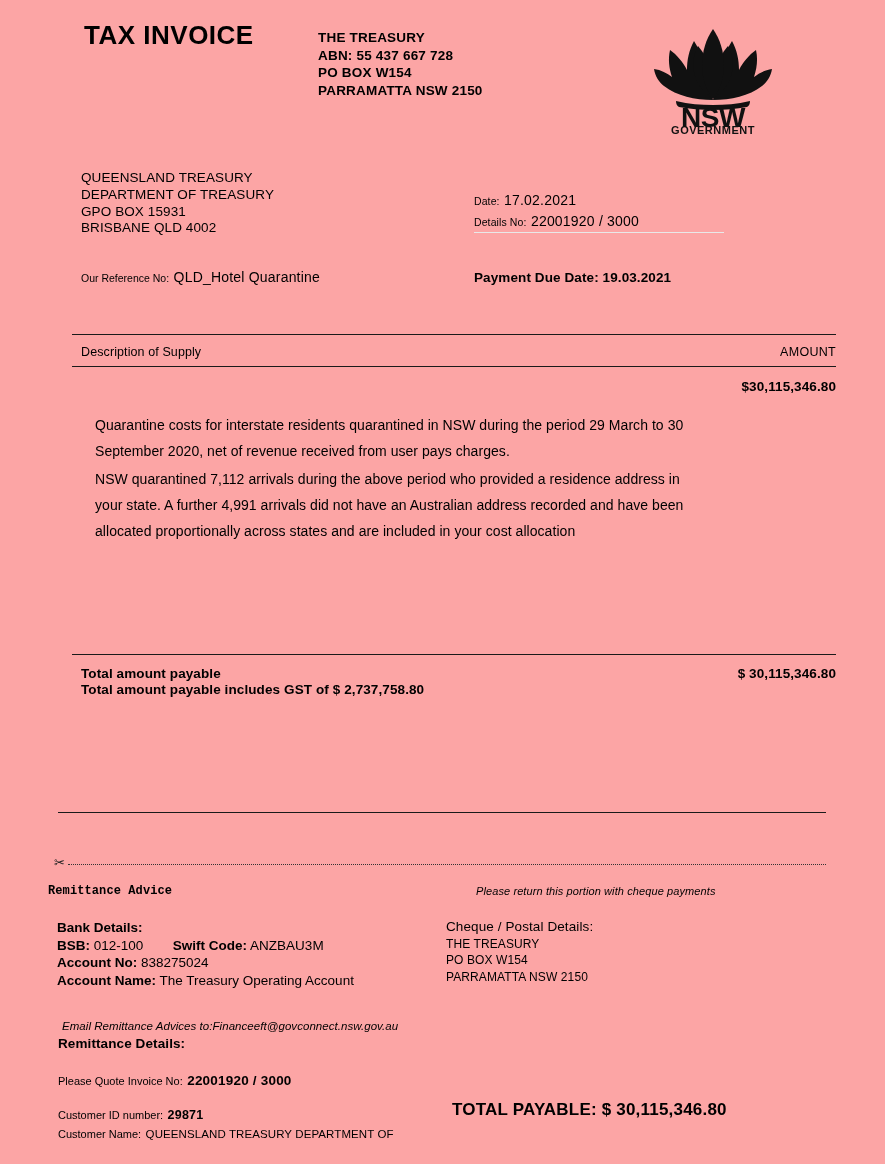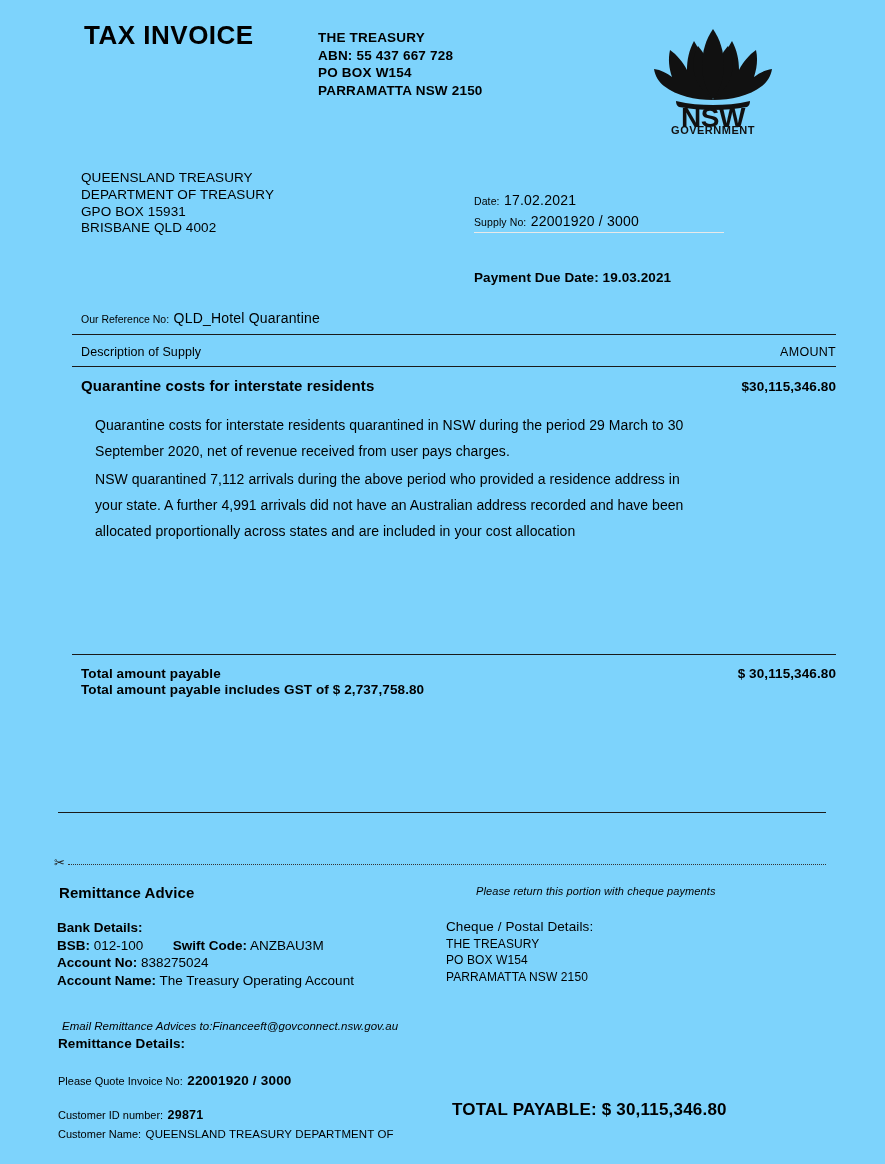--- a/index.html
+++ b/index.html
@@ -8,21 +8,21 @@
     background: #ffffff;
   }
   body {
     font-family: "Liberation Sans", sans-serif;
     color: #000000;
   }
   #page {
     position: relative;
     width: 885px;
     height: 1164px;
-    background: #7dd3fc;
+    background: #fca5a5;
     overflow: hidden;
   }
   .abs { position: absolute; }
 
   
   #doc-title {
     left: 84px; top: 20px;
     font-size: 26px;
     font-weight: bold;
     letter-spacing: 0.5px;
@@ -64,21 +64,20 @@
   }
   .meta-value {
     font-size: 14px;
     letter-spacing: 0.2px;
   }
 
   
   #reference-row {
     left: 81px; top: 268px;
     white-space: nowrap;
-    margin-top: 41px;
   }
   #ref-label {
     font-size: 10.5px;
   }
   #ref-value {
     font-size: 14px;
     letter-spacing: 0.2px;
   }
 
   #terms-block {
@@ -185,24 +184,25 @@
   #return-note {
     left: 476px; top: 869px;
     font-size: 11px;
     font-style: italic;
     letter-spacing: 0.1px;
     margin-top: 16px;
   }
 
   
   #remittance-title {
-    left: 59px; top: 884px;
-    font-size: 15px;
-    font-weight: bold;
-    letter-spacing: 0.1px;
+    left: 48px; top: 884px;
+    font-size: 12px;
+    font-weight: bold;
+    letter-spacing: 0.1px;
+    font-family: Liberation Mono, monospace;
   }
   #bank-block {
     left: 57px; top: 919px;
     line-height: 17.5px;
     font-size: 13.5px;
   }
   .bank-line { white-space: nowrap; }
   .lbl-bold { font-weight: bold; }
   .val-norm { font-weight: normal; }
   .swift-gap { display: inline-block; width: 22px; }
@@ -316,41 +316,40 @@
     <div>GPO BOX 15931</div>
     <div>BRISBANE QLD 4002</div>
   </div>
 
   <div class="abs" id="meta-block">
     <div class="meta-row">
       <span class="meta-label">Date:</span>
       <span class="meta-value">17.02.2021</span>
     </div>
     <div class="meta-row">
-      <span class="meta-label">Supply No:</span>
+      <span class="meta-label">Details No:</span>
       <span class="meta-value">22001920 / 3000</span>
     </div>
   </div>
   <div class="abs artifact" style="left:474px; top:232px; width:250px;"></div>
 
   <div class="abs" id="reference-row">
     <span id="ref-label">Our Reference No:</span>
     <span id="ref-value">QLD_Hotel Quarantine</span>
   </div>
 
   <div class="abs" id="terms-block">
     <div id="due-row">Payment Due Date: 19.03.2021</div>
   </div>
 
   <div class="abs rule" id="rule-top"></div>
   <div class="abs" id="col-desc-head">Description of Supply</div>
   <div class="abs" id="col-amount-head">AMOUNT</div>
   <div class="abs rule" id="rule-mid"></div>
 
-  <div class="abs" id="line-item-title">Quarantine costs for interstate residents</div>
   <div class="abs" id="line-item-amount">$30,115,346.80</div>
 
   <div class="abs body-para" id="para-1">Quarantine costs for interstate residents quarantined in NSW during the period 29 March to 30 September 2020, net of revenue received from user pays charges.</div>
   <div class="abs body-para" id="para-2">NSW quarantined 7,112 arrivals during the above period who provided a residence address in your state. A further 4,991 arrivals did not have an Australian address recorded and have been allocated proportionally across states and are included in your cost allocation</div>
 
   <div class="abs rule" id="rule-totals"></div>
   <div class="abs" id="total-label">Total amount payable</div>
   <div class="abs" id="total-amount">$ 30,115,346.80</div>
   <div class="abs" id="total-gst-label">Total amount payable includes GST  of $ 2,737,758.80</div>
 

